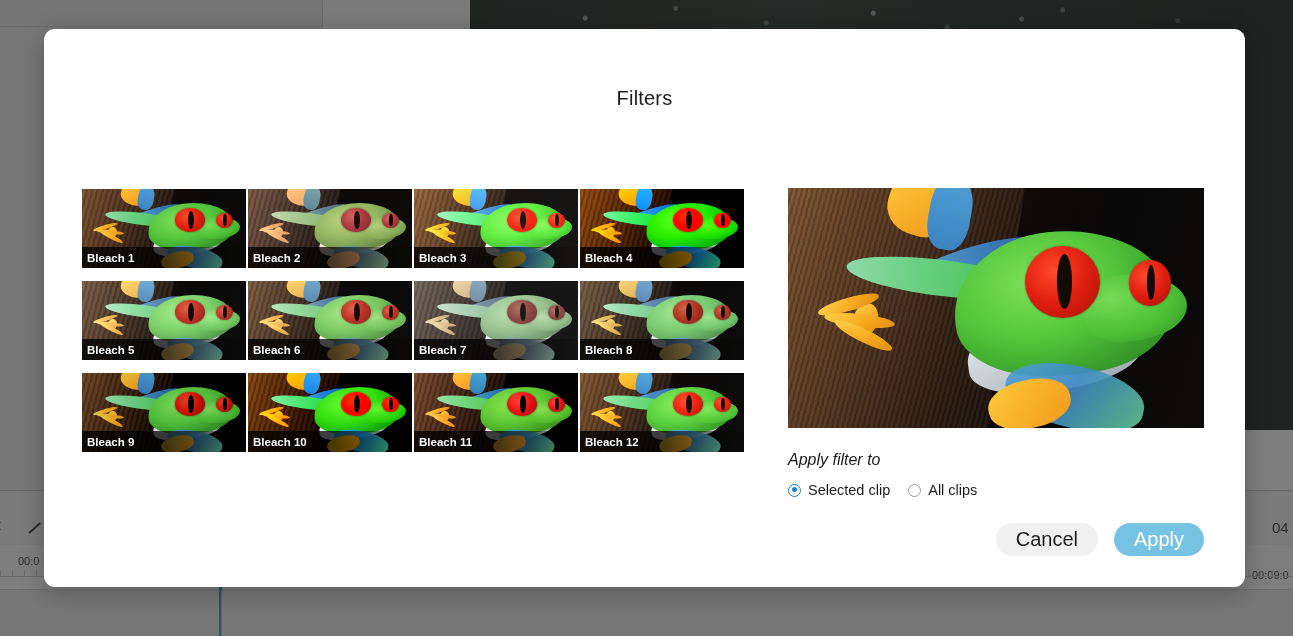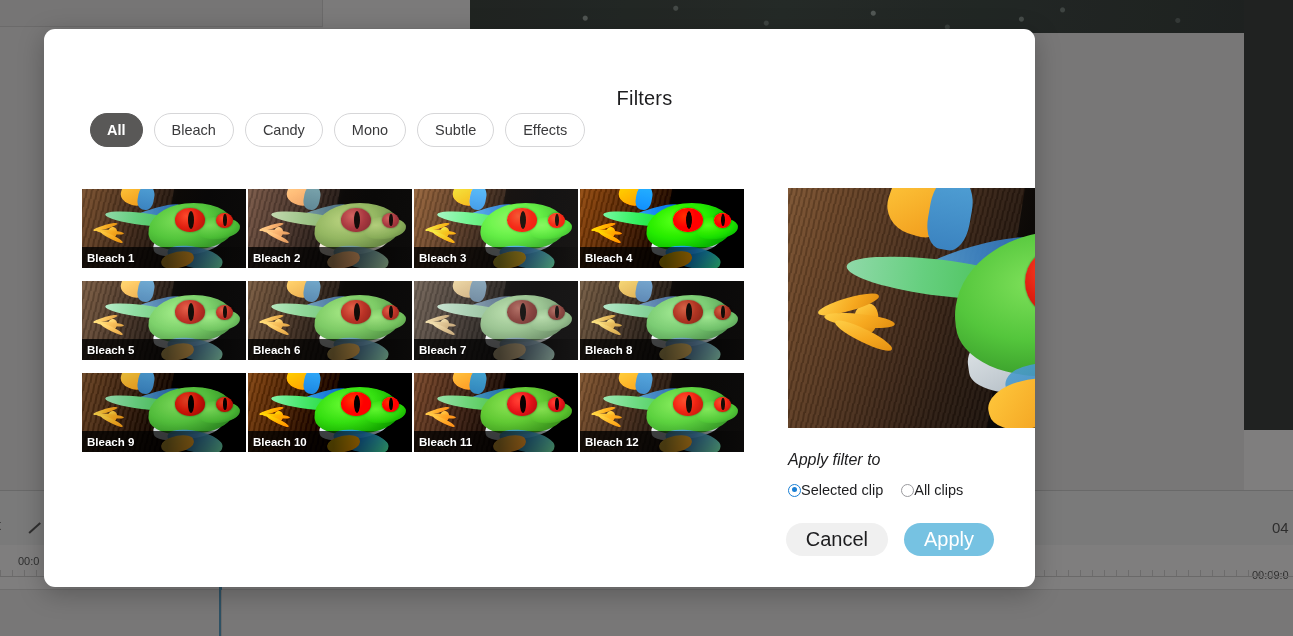--- a/index.html
+++ b/index.html
@@ -118,21 +118,21 @@
     width: 1px; height: 46px; background: #6f6e6e;
   }
 
   
   .scrim { position: absolute; inset: 0; background: rgba(96,96,96,0.26); }
 
   
   .modal {
     position: absolute;
     left: 44px; top: 29px;
-    width: 991px; height: 558px;
+    width: 1201px; height: 558px;
     background: #ffffff;
     border-radius: 11px;
     box-shadow: 0 6px 26px rgba(0,0,0,0.26);
     overflow: hidden;
   }
 
   .modal-title {
     position: absolute; left: 0; top: 58px;
     width: 1201px; text-align: center;
     font-size: 20px; color: #1d1d1f;
@@ -348,21 +348,21 @@
   .apply-label {
     position: absolute; left: 744px; top: 422px;
     font-size: 16px; color: #1d1d1f; font-style: italic;
   }
 
   .radios {
     position: absolute; left: 744px; top: 453px;
     display: flex; align-items: center; gap: 18px;
   }
   .radio-opt {
-    display: flex; align-items: center; 
+    display: flex; align-items: center; gap: 7px;
     cursor: pointer; font-size: 14.5px; color: #1d1d1f;
   }
   .radio-dot {
     width: 13px; height: 13px; border-radius: 50%;
     border: 1.6px solid #9a9a9e;
     box-sizing: border-box;
     position: relative; flex: none;
   }
   .radio-opt.sel .radio-dot { border-color: #1b7fd4; }
   .radio-opt.sel .radio-dot::after {
@@ -416,28 +416,20 @@
     <div class="bg-playhead"></div>
     <div class="bg-clip-divider"></div>
   </div>
 
   <div class="scrim"></div>
 
   <div class="modal">
 
     <div class="modal-title">Filters</div>
 
-    <div class="chips">
-      <div class="chip active">All</div>
-      <div class="chip">Bleach</div>
-      <div class="chip">Candy</div>
-      <div class="chip">Mono</div>
-      <div class="chip">Subtle</div>
-      <div class="chip">Effects</div>
-    </div>
 
     <div class="grid">
 
       <div class="thumb">
         <div class="thumb-img f1">
           <div class="frog">
               <div class="branch"></div>
               <div class="toe-up"></div>
               <div class="blue-up"></div>
               <div class="armblue"></div>

